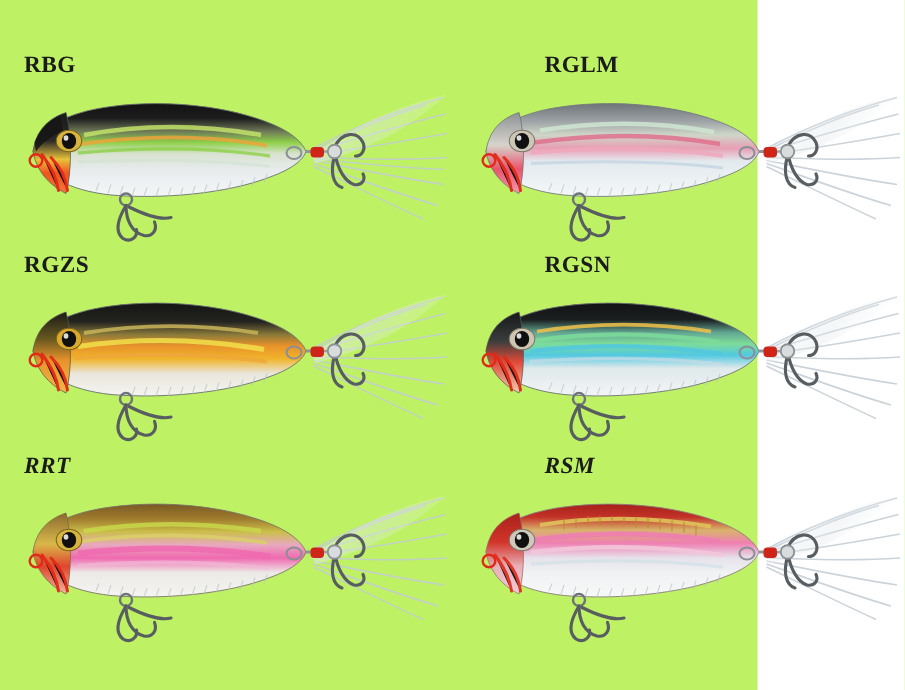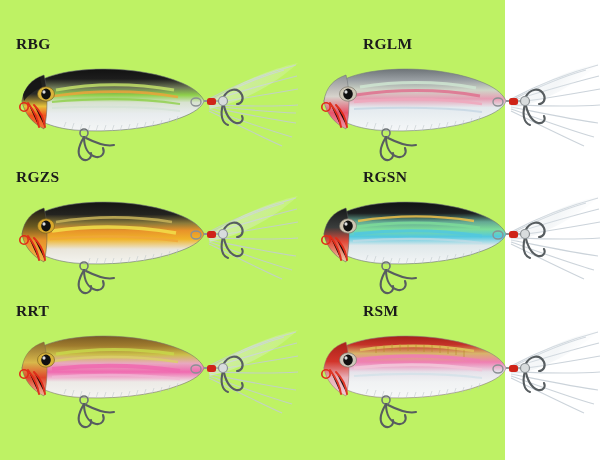--- a/index.html
+++ b/index.html
@@ -21,21 +21,21 @@
   }
   .lure-cell {
     position: absolute;
     width: 301px;
     height: 140px;
   }
   .col-0 { left: 0px; }
   .col-1 { left: 302px; }
   .row-0 { top: 25px; }
   .row-1 { top: 158px; }
-  .row-2 { top: 292px; }
+  .row-2 { top: 292px; font-style: italic; }
 
   .code-label {
     position: absolute;
     left: 16px;
     top: 10px;
     font-family: "Liberation Serif", serif;
     font-weight: bold;
     font-size: 15.5px;
     letter-spacing: 0.3px;
     color: #1b1b1b;

